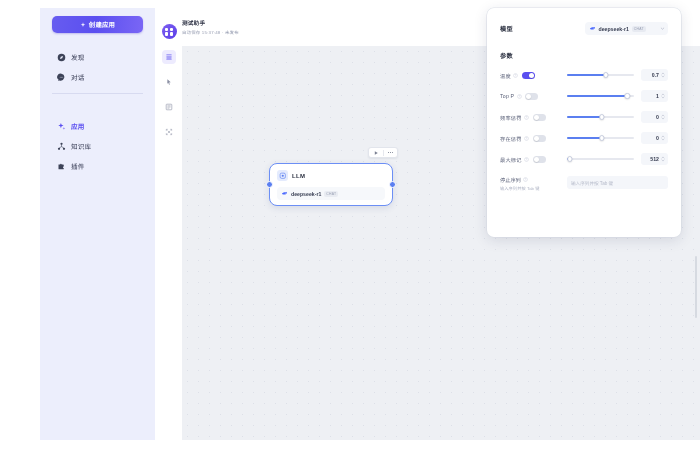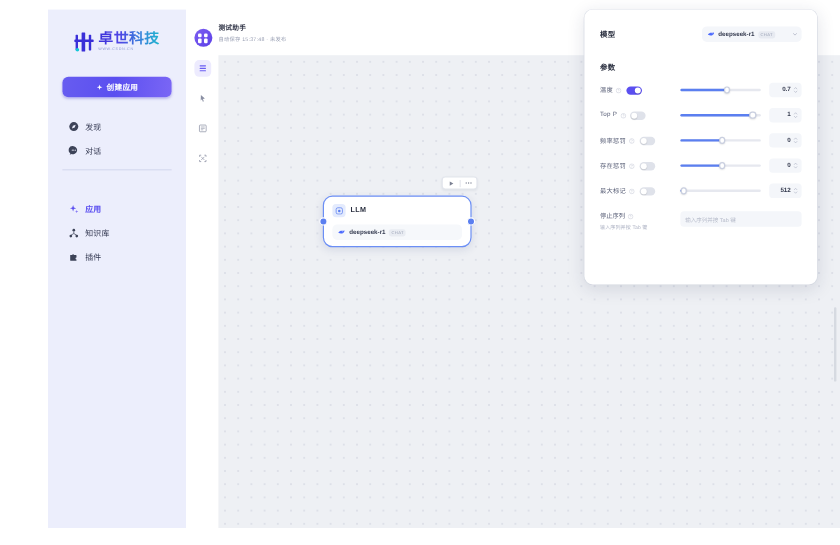--- a/index.html
+++ b/index.html
@@ -369,35 +369,20 @@
     font-size: 4.6px; color: #b6bbca;
   }
 </style>
 </head>
 <body>
 
 <div id="app">
 
   <div class="sidebar">
 
-    <div class="logo-wrap">
-      <div class="logo">
-        <div class="logo-mark">
-          <i class="v1"></i>
-            <i class="v2"></i>
-            <i class="v3"></i>
-            <i class="h1"></i>
-            <i class="d1"></i>
-        </div>
-        <div class="logo-text">
-          <div class="logo-cn">卓世科技</div>
-          <div class="logo-sub">WWW.CSDN.CN</div>
-        </div>
-      </div>
-    </div>
 
     <div class="create-btn">
       <svg class="spark" viewBox="0 0 10 10">
         <path d="M5 0.6 L5.9 3.6 L8.9 4.5 L5.9 5.4 L5 8.4 L4.1 5.4 L1.1 4.5 L4.1 3.6 Z" fill="#ffffff"></path>
       </svg>
       <span class="lbl">创建应用</span>
     </div>
 
     <div class="nav-group">
       <div class="nav-item">

